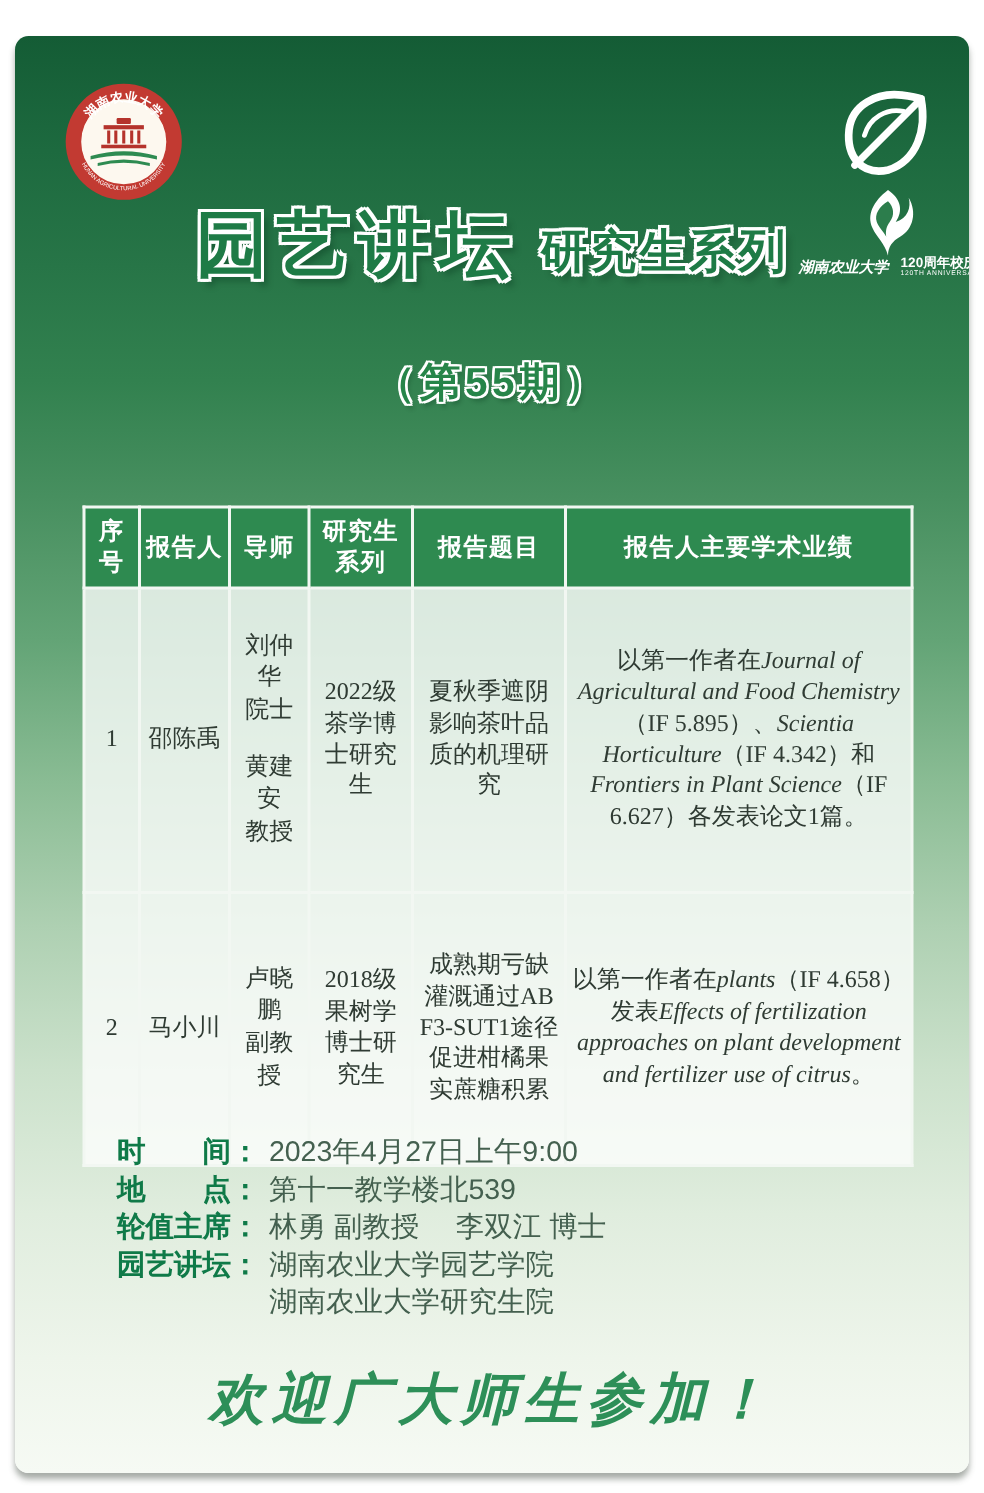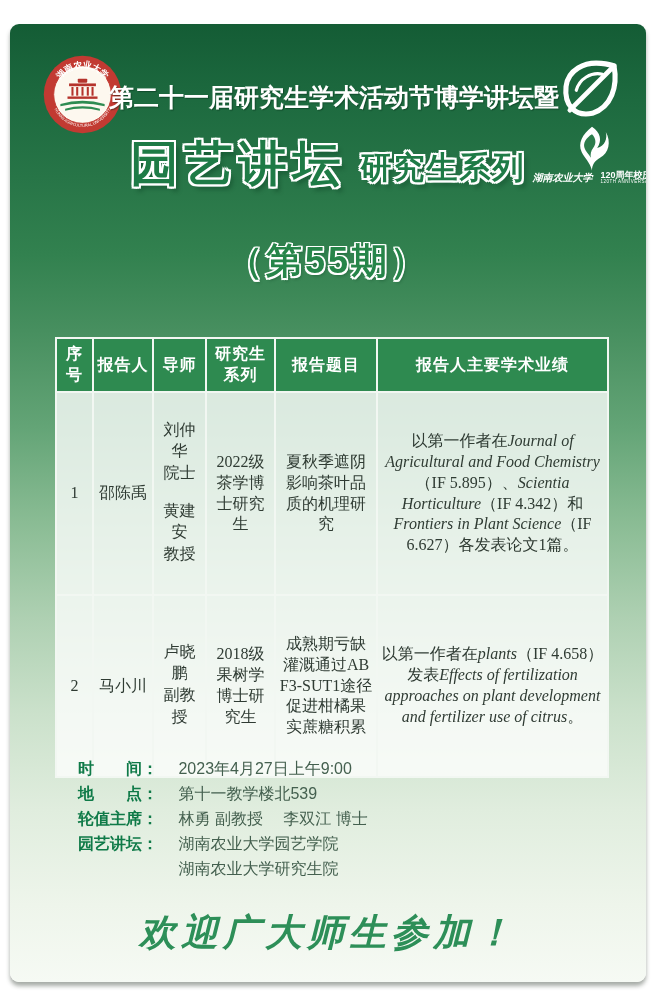--- a/index.html
+++ b/index.html
@@ -44,21 +44,21 @@
   }
   .title-row{
     position:absolute;left:0;top:116px;width:100%;
     display:flex;align-items:flex-end;justify-content:center;gap:14px;
     white-space:nowrap;
   }
   .main-title{font-size:48px;letter-spacing:6px;line-height:1;}
   .series-title{font-size:31px;letter-spacing:2px;line-height:1;padding-bottom:5px;}
   .episode{
     position:absolute;left:0;top:213px;width:100%;text-align:center;
-    font-size:36px;letter-spacing:3px;
+    font-size:27px;letter-spacing:3px;
   }
   .episode .outline-green{
     text-shadow:
       -1.5px -1.5px 0 #fff, 1.5px -1.5px 0 #fff, -1.5px 1.5px 0 #fff, 1.5px 1.5px 0 #fff,
       -1.5px 0 0 #fff, 1.5px 0 0 #fff, 0 -1.5px 0 #fff, 0 1.5px 0 #fff,
       2px 3px 3px rgba(0,45,22,.3);
     color:#268549;
   }
   
   table.schedule{
@@ -83,21 +83,21 @@
   .col-grade{width:69px;} .col-topic{width:102px;} .col-achv{width:231px;}
   td.grade, td.topic{word-break:break-all;}
   td.achv{
     text-align:justify;padding:8px 10px;font-size:15px;line-height:1.55;
   }
   td.achv .it{font-style:italic;}
   .mentor-block{line-height:1.35;font-family:Liberation Mono, monospace;}
   .mentor-block + .mentor-block{margin-top:16px;}
   
   .info{
-    position:absolute;left:68px;top:732px;font-size:16px;line-height:25px;
+    position:absolute;left:68px;top:732px;font-size:19px;line-height:25px;
   }
   .info-line{white-space:nowrap;}
   .info-label{
     display:inline-block;min-width:96px;font-weight:bold;color:#0f7a48;
   }
   .info-value{color:#44604f;}
   .info-spacer{display:inline-block;min-width:96px;}
   
   .welcome{
     position:absolute;left:0;top:884px;width:100%;text-align:center;
@@ -131,21 +131,20 @@
         <rect x="55.4" y="40.5" width="2.6" height="11"></rect>
         <rect x="61.4" y="40.5" width="2.6" height="11"></rect>
         <rect x="44" y="30" width="12" height="5" rx="1"></rect>
         <rect x="31" y="52.5" width="38" height="3"></rect>
       </g>
       <path d="M22,62 Q50,54 78,62 L78,65 Q50,58 22,65 Z" fill="#2e8b51"></path>
       <path d="M28,68 Q50,62 72,68 L72,70.5 Q50,65 28,70.5 Z" fill="#2e8b51"></path>
     </svg>
   </div>
 
-  <div class="event-title">第二十一届研究生学术活动节博学讲坛暨</div>
 
   <div class="leaf-logo">
     <svg viewBox="0 0 100 100" width="64" height="64" fill="none" stroke="#ffffff" stroke-linecap="round">
       <path d="M86,14 C 92,46 82,78 52,88 C 24,94 8,74 11,46 C 14,20 40,7 66,10 C 74,11 81,12 86,14 Z" stroke-width="8"></path>
       <line x1="17" y1="83" x2="86" y2="14" stroke-width="7.5"></line>
       <path d="M68,27 C 50,23 32,34 27,52" stroke-width="5"></path>
     </svg>
   </div>
 
   <div class="anniv-logo">

